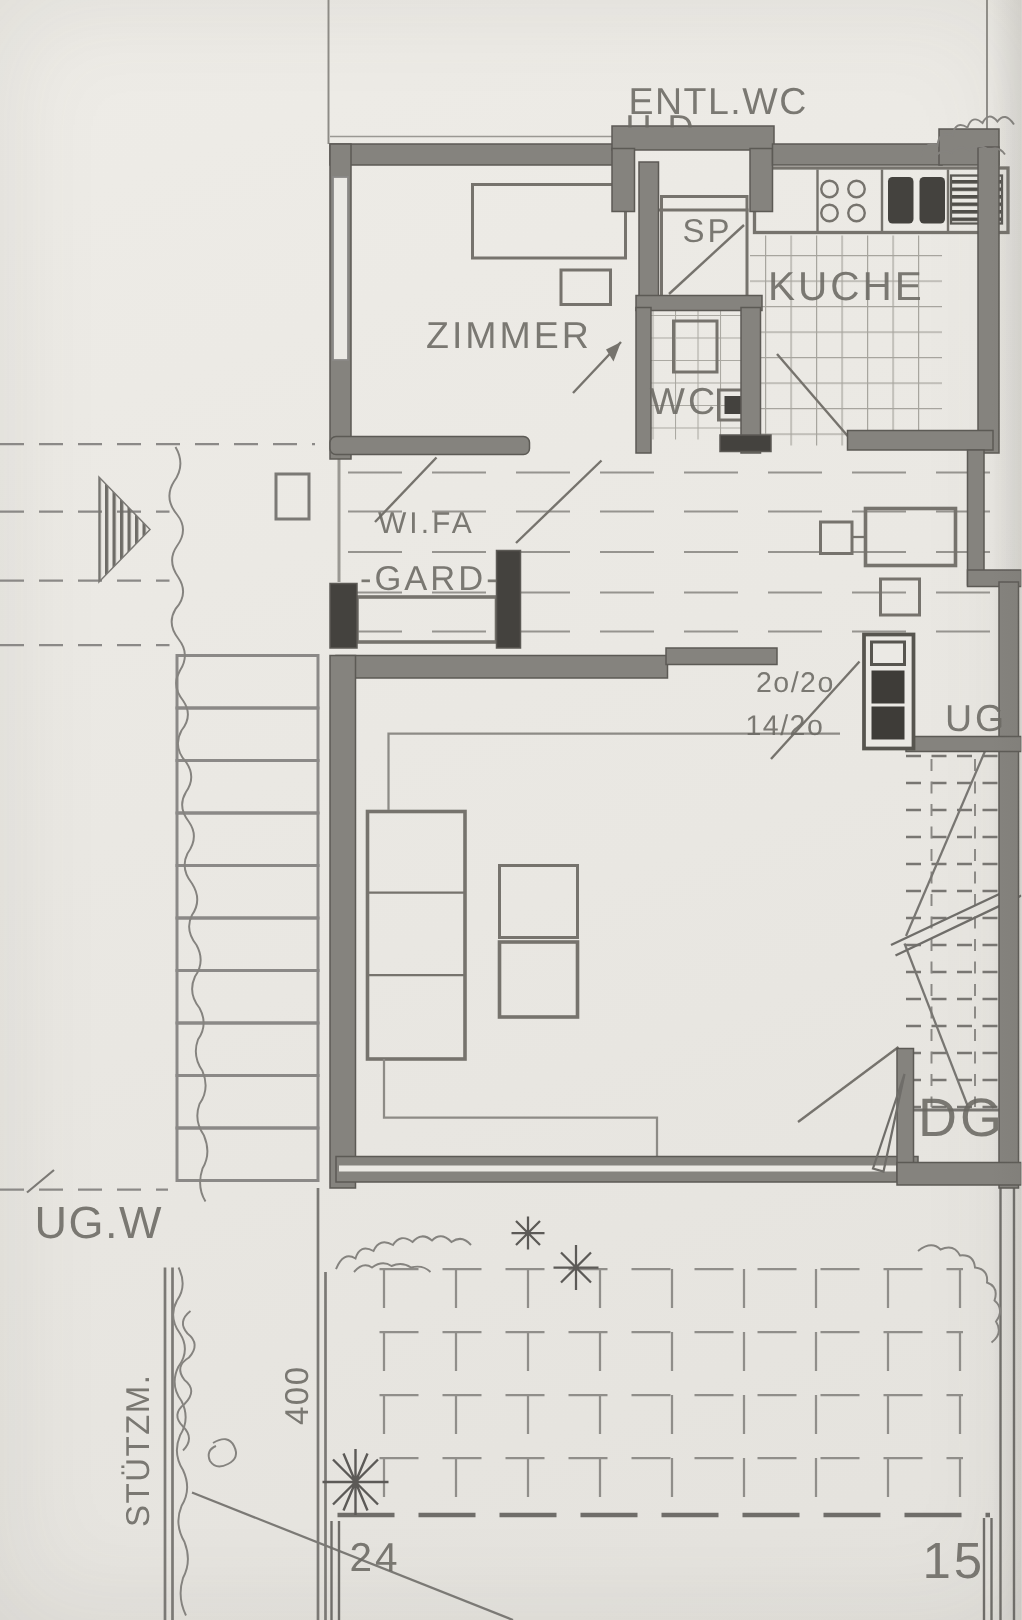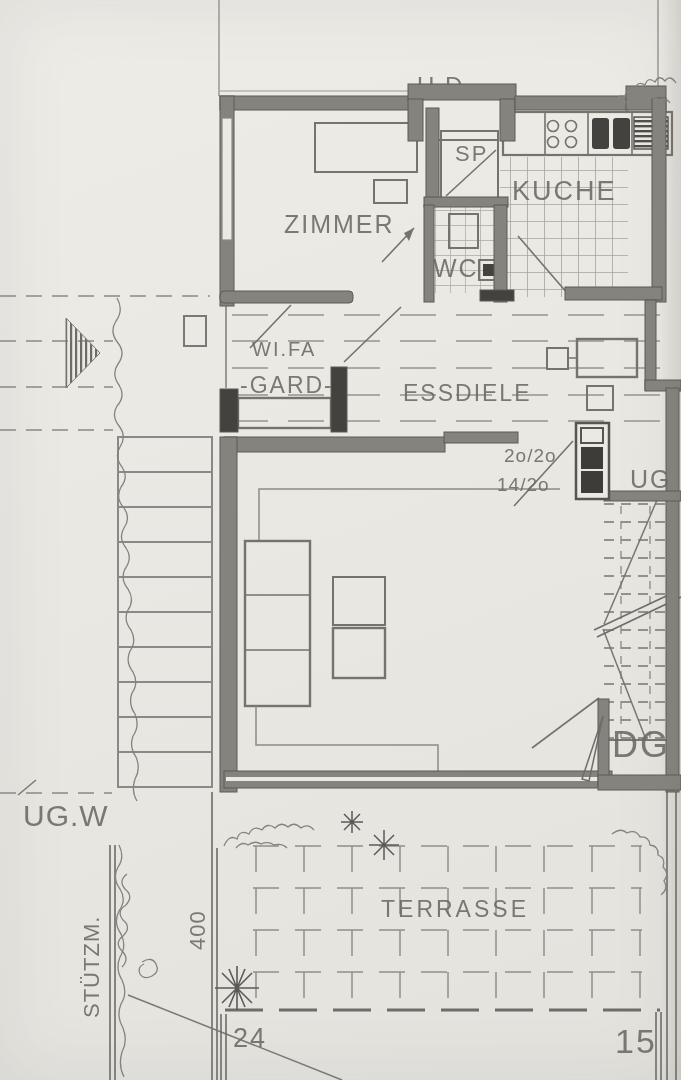--- a/index.html
+++ b/index.html
@@ -238,33 +238,32 @@
     <g stroke="#5c5a57" stroke-width="1.5">
       <path d="M369,845 H399 M384,830 V860 M374,835 L394,855 M374,855 L394,835"></path>
     </g>
     <g stroke="#5c5a57" stroke-width="1.6">
       <path d="M215,988 H259 M237,966 V1010 M222,973 L252,1003 M222,1003 L252,973 M229,969 L245,1007 M229,1007 L245,969"></path>
     </g>
     <polygon points="582,779 603,716 589,781" fill="none" stroke="#6f6d69" stroke-width="1.5"></polygon>
   </g>
 </svg>
 
+<span class="lbl" style="left:419px;top:55px;font-size:25px;letter-spacing:1px">ENTL.WC</span>
 <span class="lbl clip" style="left:417px;top:73px;font-size:24px">U.D.</span>
 <span class="lbl" style="left:284px;top:211px;font-size:25px">ZIMMER</span>
 <span class="lbl" style="left:455px;top:142px;font-size:22px">SP</span>
 <span class="lbl" style="left:512px;top:177px;font-size:27px">KUCHE</span>
 <span class="lbl" style="left:433px;top:255px;font-size:25px">WC</span>
 <span class="lbl" style="left:252px;top:339px;font-size:20px">WI.FA</span>
 <span class="lbl" style="left:240px;top:373px;font-size:23px">-GARD-</span>
-<span class="lbl" style="left:403px;top:381px;font-size:23px">ESSDIELE</span>
 <span class="lbl" style="left:504px;top:446px;font-size:19px;letter-spacing:1px">2o/2o</span>
 <span class="lbl" style="left:497px;top:475px;font-size:19px;letter-spacing:1px">14/2o</span>
 <span class="lbl" style="left:630px;top:466px;font-size:25px">UG</span>
 <span class="lbl" style="left:612px;top:726px;font-size:36px">DG</span>
 <span class="lbl" style="left:23px;top:800px;font-size:30px;letter-spacing:1px">UG.W</span>
 <span class="lbl rot" style="left:80px;top:1018px;font-size:22px;letter-spacing:1px">STÜTZM.</span>
 <span class="lbl rot" style="left:186px;top:950px;font-size:22px;letter-spacing:1px">400</span>
-<span class="lbl" style="left:381px;top:897px;font-size:23px;letter-spacing:3px">TERRASSE</span>
 <span class="lbl" style="left:233px;top:1024px;font-size:27px">24</span>
 <span class="lbl" style="left:615px;top:1024px;font-size:34px">15</span>
 
 <div class="edge-band"></div>
 </div>
 
 </body></html>

